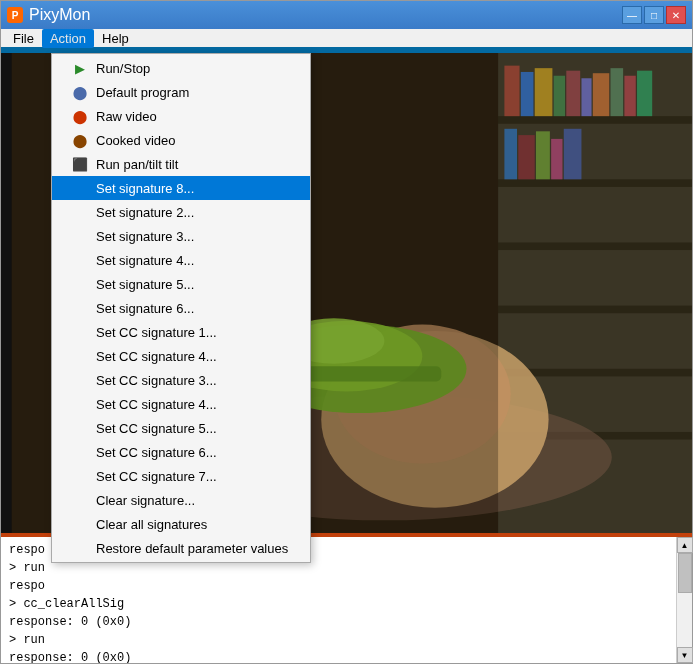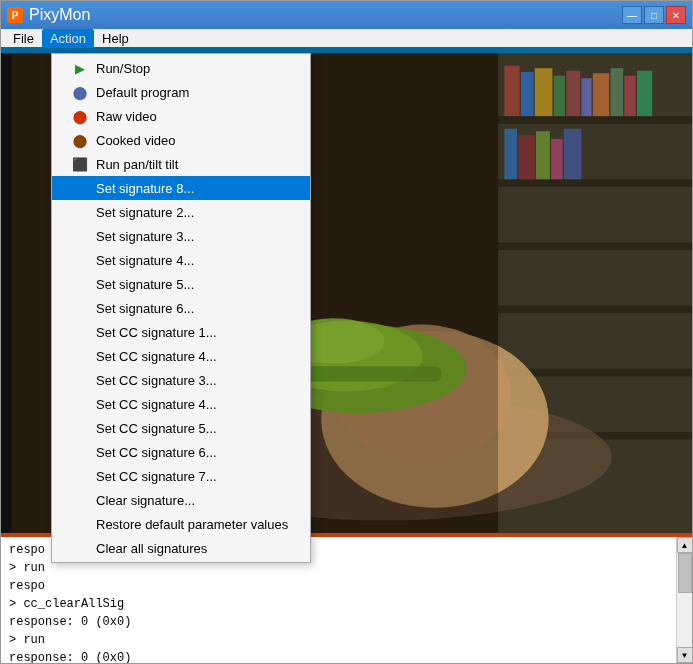--- a/index.html
+++ b/index.html
@@ -348,26 +348,26 @@
         <span>Set CC signature 7...</span>
       </div>
 
       <div class="dropdown-item">
         <span class="icon"></span>
         <span>Clear signature...</span>
       </div>
 
       <div class="dropdown-item">
         <span class="icon"></span>
+        <span>Clear all signatures</span>
+      </div>
+
+      <div class="dropdown-item">
+        <span class="icon"></span>
         <span>Restore default parameter values</span>
-      </div>
-
-      <div class="dropdown-item">
-        <span class="icon"></span>
-        <span>Clear all signatures</span>
       </div>
 
     </div>
   </div>
 
   <div class="main-content">
 
     <div class="video-area">
       <div class="video-placeholder">
         <div class="video-dark-left"></div>

